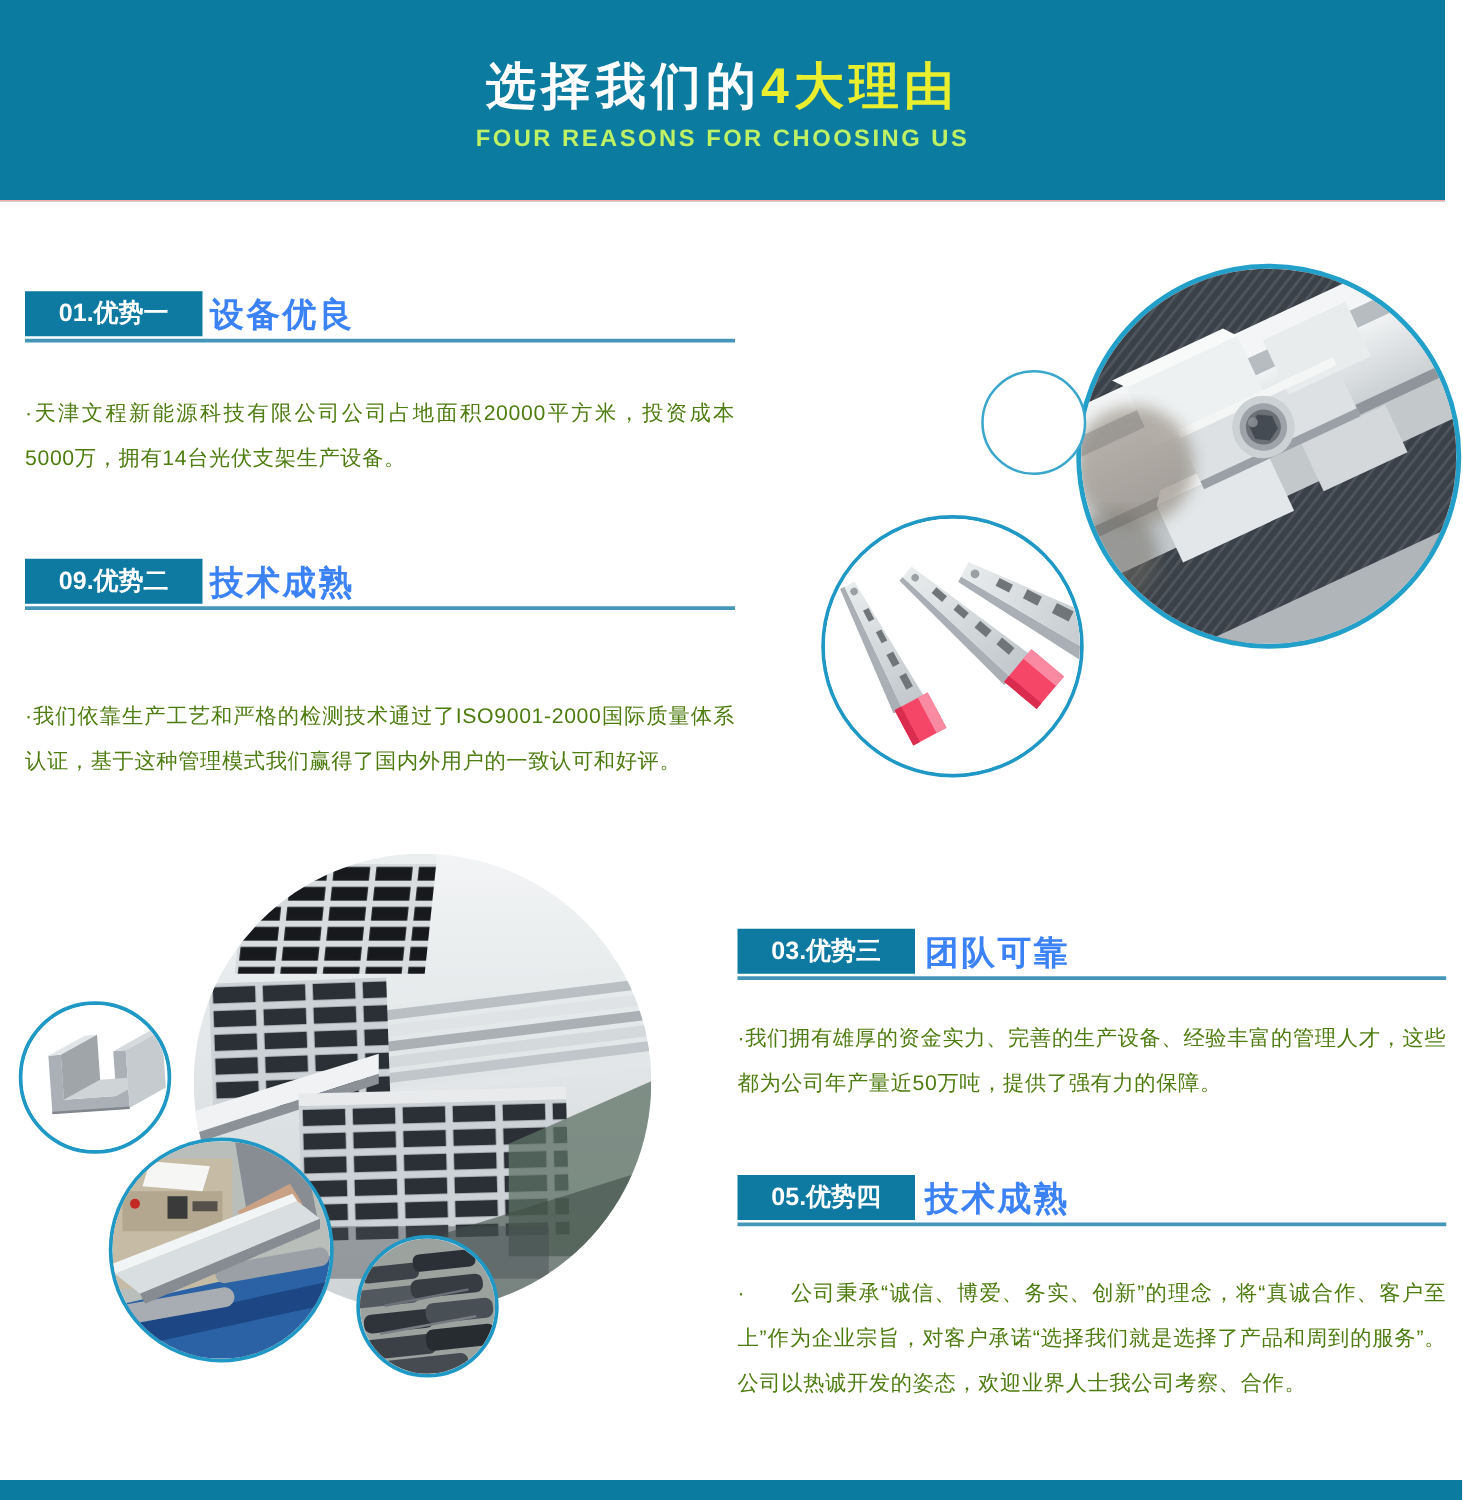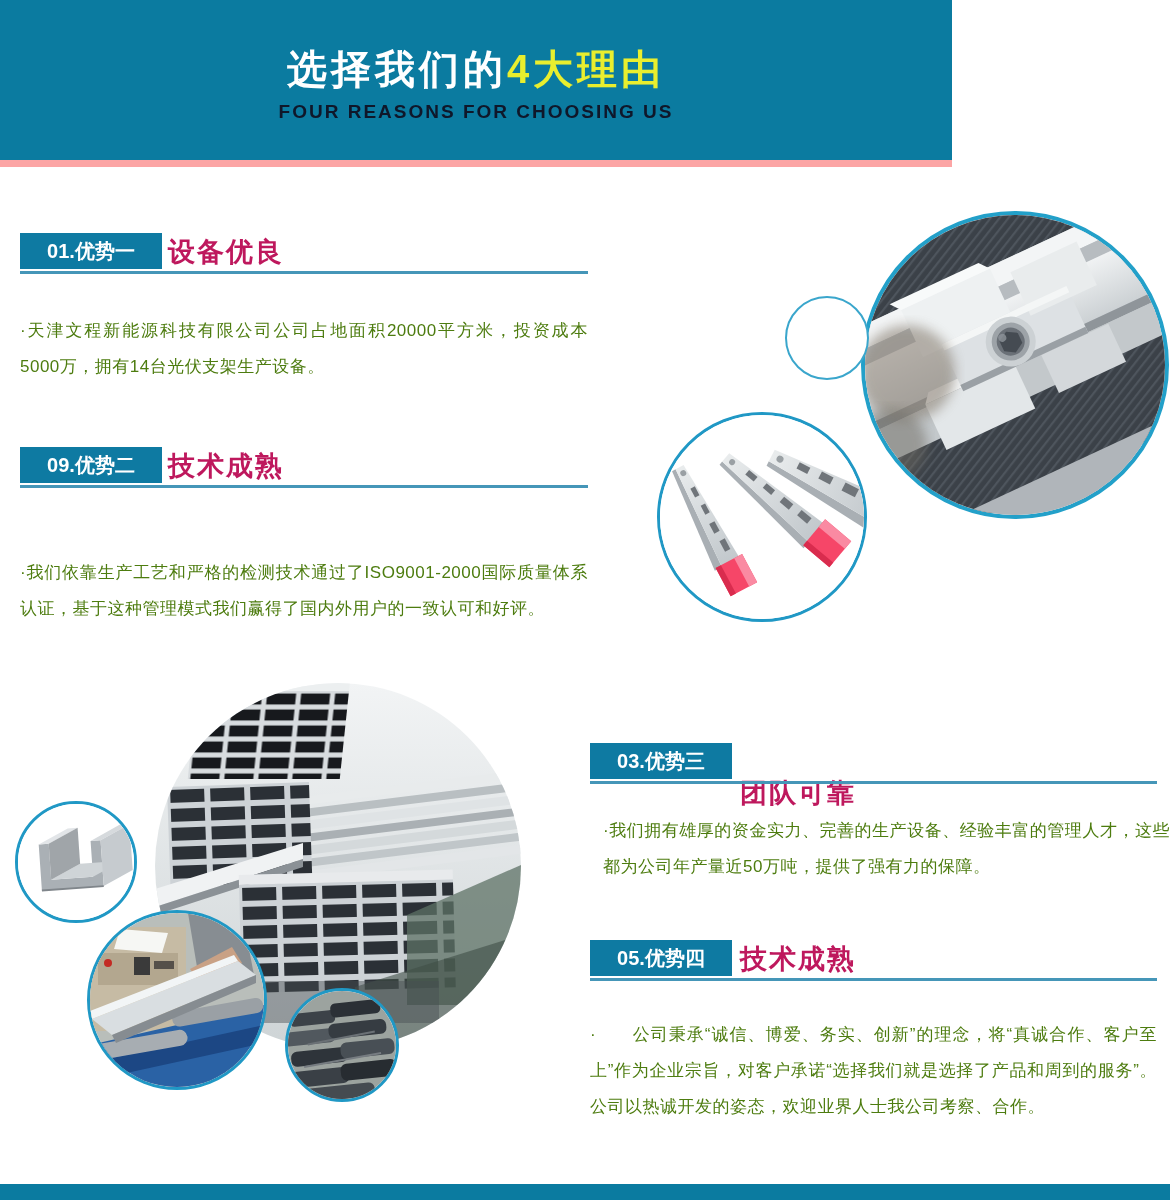--- a/index.html
+++ b/index.html
@@ -1,38 +1,38 @@
 <!DOCTYPE html>
 <html><head>
 <meta charset="utf-8">
 <style>
   html,body{margin:0;padding:0;background:#ffffff;}
   .page{position:relative;width:1170px;height:1200px;background:#ffffff;overflow:hidden;
         font-family:"Liberation Sans","DejaVu Sans",sans-serif;}
 
   
-  .hero{position:absolute;left:0;top:0;width:952px;height:160px;background:#0b7ba0;
-        text-align:center;border-bottom:7px solid #fca5a5;}
+  .hero{position:absolute;left:0;top:0;width:1156px;height:160px;background:#0b7ba0;
+        text-align:center;border-bottom:1px solid #fca5a5;}
   .hero-title{padding-top:46px;font-size:40px;font-weight:bold;color:#ffffff;
               letter-spacing:4px;line-height:46px;}
   .hero-title .hl{color:#e9ee2e;}
-  .hero-sub{margin-top:9px;font-size:19px;font-weight:bold;color:#0f172a;letter-spacing:2px;}
+  .hero-sub{margin-top:9px;font-size:19px;font-weight:bold;color:#bef264;letter-spacing:2px;}
 
   
   .adv{position:absolute;}
   .adv .badge{position:absolute;left:0;top:0;width:142px;height:36px;background:#0e7aa2;
               color:#ffffff;font-size:20px;font-weight:bold;text-align:center;line-height:36px;}
   .adv .adv-title{position:absolute;left:148px;top:1px;margin:0;font-size:27px;font-weight:bold;
-                  color:#be185d;letter-spacing:2px;white-space:nowrap;}
+                  color:#3b82f6;letter-spacing:2px;white-space:nowrap;}
   .adv .rule{position:absolute;left:0;top:38px;height:3px;width:100%;background:#4596b8;}
   .adv .adv-body{position:absolute;left:0;margin:0;width:100%;font-size:17px;line-height:36px;
                  color:#4d7c0f;letter-spacing:0.5px;text-align:justify;}
   .s1{left:20px;top:233px;width:568px;}  .s1 .adv-body{top:80px;}
   .s2{left:20px;top:447px;width:568px;}  .s2 .adv-body{top:83px;margin-top:25px;}
-  .s3{left:590px;top:743px;width:567px;} .s3 .adv-title{left:150px;margin-top:31px;} .s3 .adv-body{top:70px;margin-left:13px;}
+  .s3{left:590px;top:743px;width:567px;} .s3 .adv-title{left:150px;} .s3 .adv-body{top:70px;}
   .s4{left:590px;top:940px;width:567px;} .s4 .adv-title{left:150px;} .s4 .adv-body{top:77px;}
 
   
   .circle{position:absolute;border-radius:50%;overflow:hidden;background:#fff;}
   .circle svg{display:block;width:100%;height:100%;}
   #circle-clamp   {left:861px;top:211px;width:300px;height:300px;border:4px solid #23a0c9;z-index:1;}
   #circle-outline {left:785px;top:296px;width:80px;height:80px;border:2px solid #3aa6cc;background:#fff;z-index:1;}
   #circle-brackets{left:657px;top:412px;width:204px;height:204px;border:3px solid #2098c5;z-index:1;}
   #circle-steel   {left:155px;top:683px;width:366px;height:366px;z-index:1;}
   #circle-uchannel{left:15px;top:801px;width:116px;height:116px;border:3px solid #2098c5;z-index:2;}

